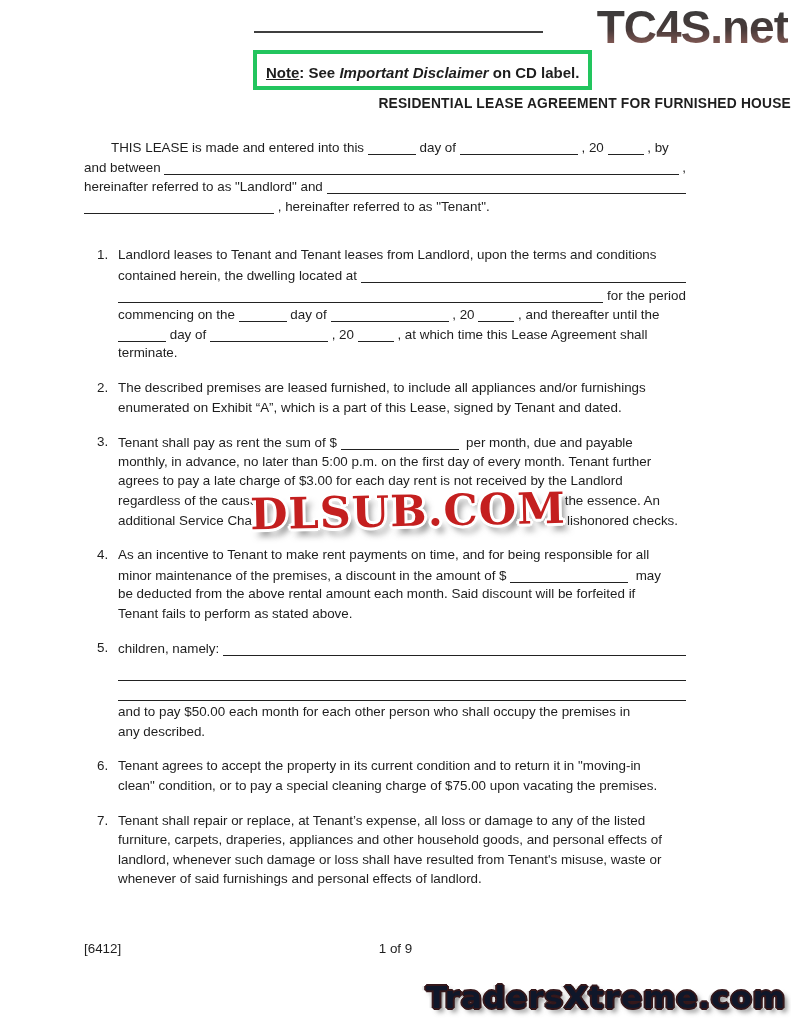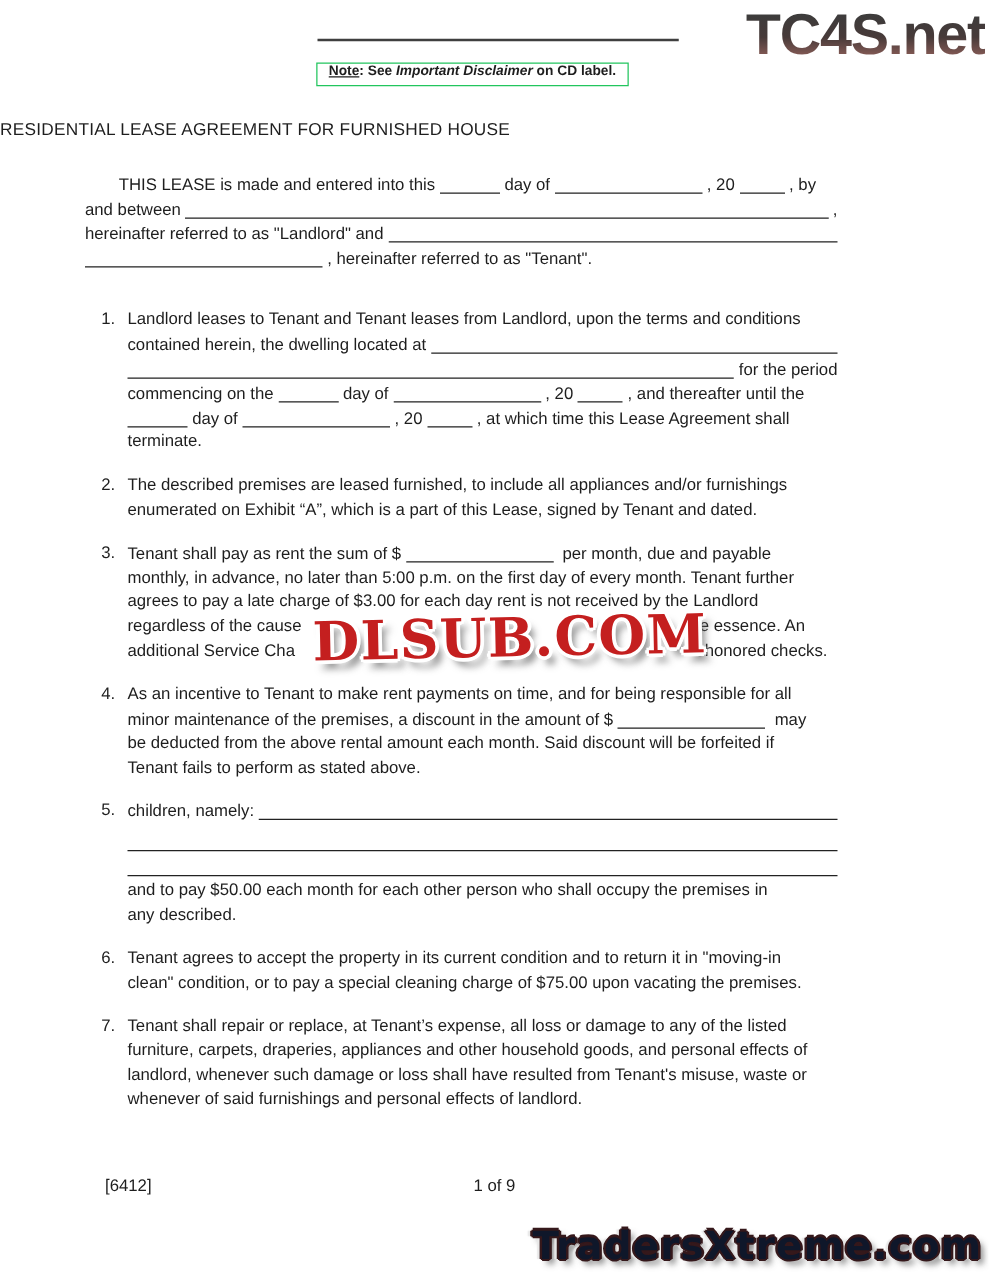--- a/index.html
+++ b/index.html
@@ -47,33 +47,33 @@
       -1px -1px 0 #35181b, 1px -1px 0 #35181b, -1px 1px 0 #35181b, 1px 1px 0 #35181b,
       -4px 0 1px #e8e8e8, 4px 4px 5px rgba(80,80,80,0.7);
   }
   
   .rule-above-note{
     position:absolute;top:31px;left:254px;width:289px;height:2px;
     background:#3f3f3f;
   }
   .note-box{
     position:absolute;top:50px;left:253px;
-    border:1px solid #22c55e;
-    padding:0 9px 5px 9px;
-    font-weight:bold;font-size:11px;white-space:nowrap;
+    border:4px solid #22c55e;
+    padding:10px 9px 5px 9px;
+    font-weight:bold;font-size:15px;white-space:nowrap;
   }
   .note-box .u{text-decoration:underline;}
   .note-box .em{font-style:italic;}
   .doc-title{
     position:absolute;top:96px;left:0;width:100%;
-    text-align:left;font-weight:normal;font-size:13.8px;letter-spacing:0.2px;
+    text-align:right;font-weight:bold;font-size:13.8px;letter-spacing:0.2px;
   }
   
   .content{
-    position:absolute;top:139px;left:68px;width:602px;z-index:1;
+    position:absolute;top:139px;left:84px;width:602px;z-index:1;
   }
   .line{
     display:flex;align-items:baseline;
     height:19.6px;white-space:pre;
   }
   .line .t{white-space:pre;flex:0 0 auto;}
   .bl{
     display:inline-block;flex:0 0 auto;
     border-bottom:1.5px solid #222;
     position:relative;top:3px;height:12px;

